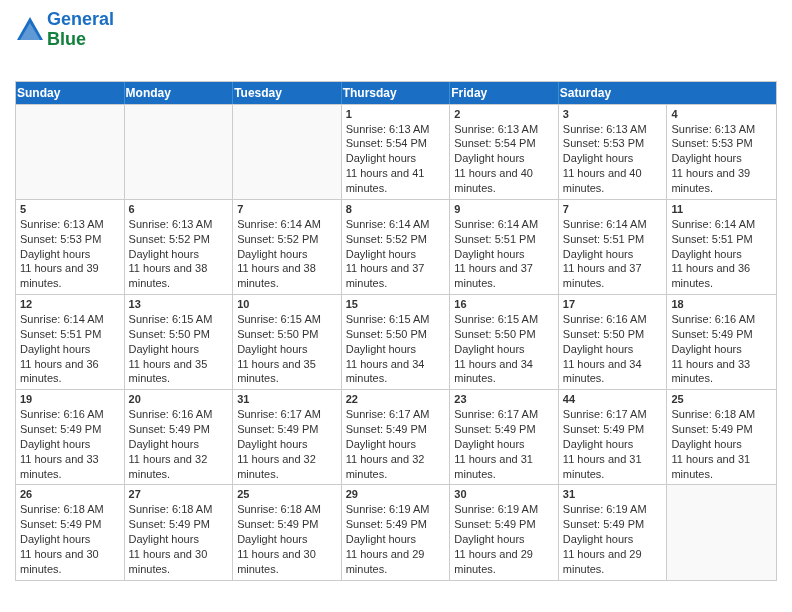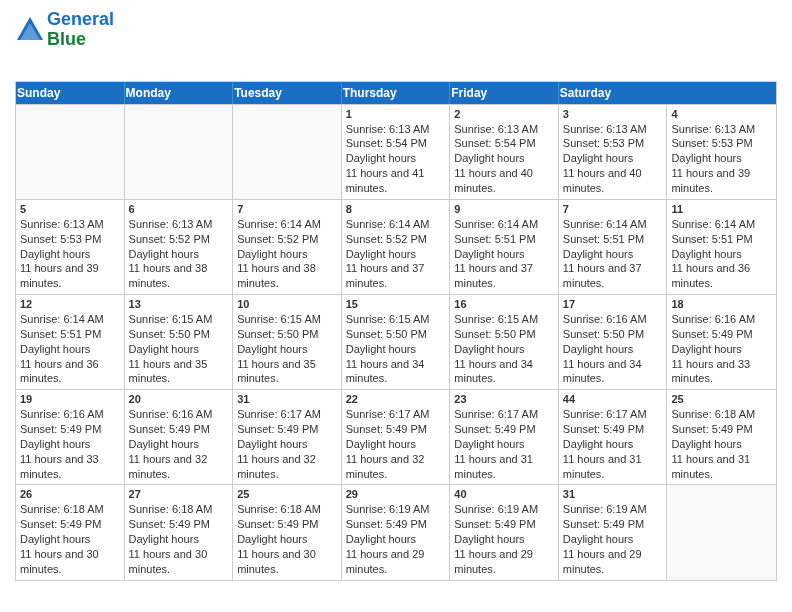--- a/index.html
+++ b/index.html
@@ -269,21 +269,21 @@
           </div>
           <div class="cal-cell">
             <span class="day-num">25</span>
             <div class="cell-info">Sunrise: 6:18 AM<br>Sunset: 5:49 PM<br>Daylight hours<br>11 hours and 30 minutes.</div>
           </div>
           <div class="cal-cell">
             <span class="day-num">29</span>
             <div class="cell-info">Sunrise: 6:19 AM<br>Sunset: 5:49 PM<br>Daylight hours<br>11 hours and 29 minutes.</div>
           </div>
           <div class="cal-cell">
-            <span class="day-num">40</span>
+            <span class="day-num">30</span>
             <div class="cell-info">Sunrise: 6:19 AM<br>Sunset: 5:49 PM<br>Daylight hours<br>11 hours and 29 minutes.</div>
           </div>
           <div class="cal-cell">
             <span class="day-num">31</span>
             <div class="cell-info">Sunrise: 6:19 AM<br>Sunset: 5:49 PM<br>Daylight hours<br>11 hours and 29 minutes.</div>
           </div>
           <div class="cal-cell empty"></div>
         </div>
       </div>
   </div>

